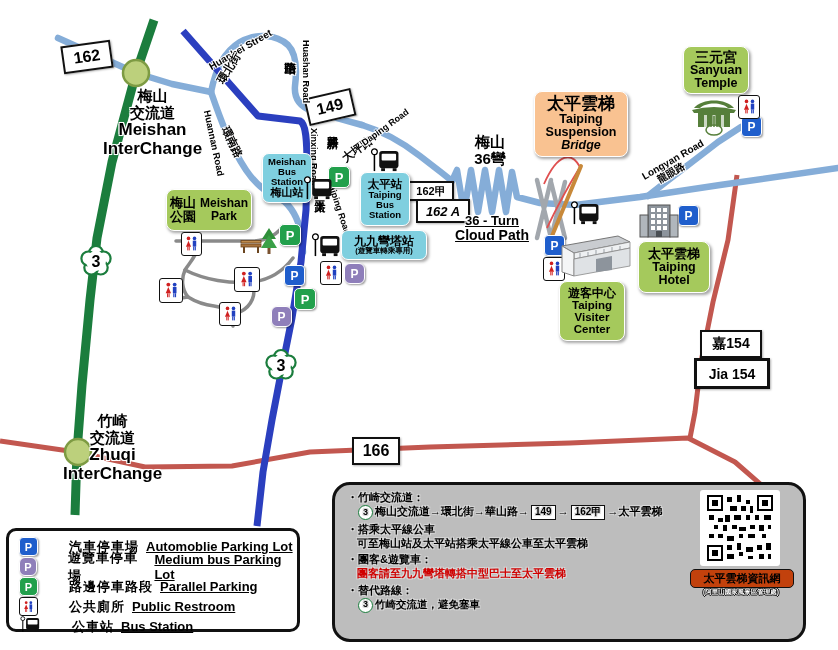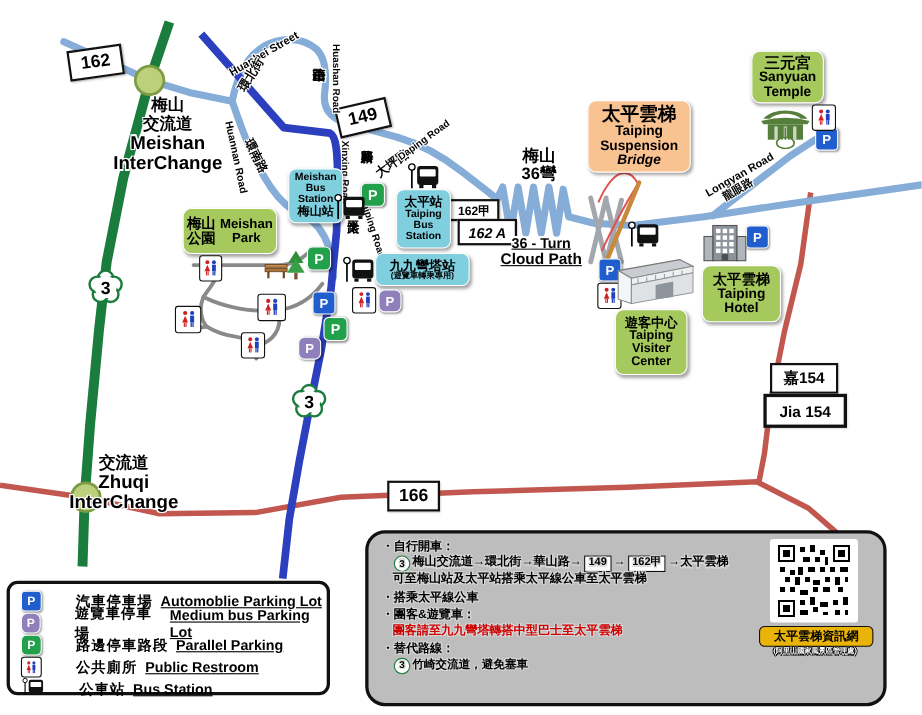--- a/index.html
+++ b/index.html
@@ -34,21 +34,21 @@
   .dirline{font-size:11px;font-weight:bold;color:#000;
            text-shadow:-1px -1px 0 #d8d8d8,1px -1px 0 #d8d8d8,-1px 1px 0 #d8d8d8,1px 1px 0 #d8d8d8;
            white-space:nowrap;line-height:1.25;}
   .indent{margin-left:10px;}
   .inline-badge{display:inline-flex;background:#fff;border:1.5px solid #111;padding:0 3px;
                 font-size:10px;font-weight:bold;margin:0 1px;vertical-align:middle;}
   .inline-shield{display:inline-flex;width:13px;height:13px;border-radius:50%;background:#fff;
                  border:1.6px solid #1b7d3d;color:#000;font-size:9px;font-weight:bold;
                  align-items:center;justify-content:center;vertical-align:middle;margin:0 1px;}
   .redtext{color:#d00000;}
-  .qrlabel{background:#eab308;border:1.5px solid #111;border-radius:5px;color:#000;
+  .qrlabel{background:#c2410c;border:1.5px solid #111;border-radius:5px;color:#000;
            font-weight:bold;font-size:11px;display:flex;align-items:center;justify-content:center;}
   .qrsub{color:#fff;font-size:6.5px;font-weight:bold;text-align:center;
          text-shadow:-1px 0 0 #000,1px 0 0 #000,0 -1px 0 #000,0 1px 0 #000;}
 </style>
 </head>
 <body>
 
 <div id="map">
 
   <svg class="roads" width="838" height="650" viewBox="0 0 838 650">
@@ -140,20 +140,21 @@
     </svg>
   </div>
 
   <div class="abs lbl halo" style="left:75px;top:88px;width:155px;text-align:center;">
     <div style="font-size:15px;">梅山</div>
     <div style="font-size:15px;">交流道</div>
     <div style="font-size:17px;">Meishan</div>
     <div style="font-size:17px;">InterChange</div>
   </div>
   <div class="abs lbl halo" style="left:35px;top:413px;width:155px;text-align:center;">
+    <div style="font-size:15px;">竹崎</div>
     <div style="font-size:15px;">交流道</div>
     <div style="font-size:17px;">Zhuqi</div>
     <div style="font-size:17px;">InterChange</div>
   </div>
 
   <div class="abs lbl halo" style="left:205px;top:44px;font-size:10px;transform:rotate(-30deg);">Huanbei Street</div>
   <div class="abs lbl halo" style="left:212px;top:62px;font-size:11px;transform:rotate(-58deg);">環北街</div>
   <div class="abs lbl halo vtext" style="left:283px;top:52px;font-size:12px;">華山路</div>
   <div class="abs lbl halo vtext" style="left:300px;top:40px;font-size:9px;">Huashan Road</div>
   <div class="abs lbl halo" style="left:180px;top:138px;font-size:9.5px;transform:rotate(78deg);">Huannan Road</div>
@@ -452,31 +453,31 @@
             <rect x="11.5" y="6" width="15" height="7" rx="1" fill="#fff"></rect>
             <rect x="11" y="21" width="4" height="3" fill="#111"></rect>
             <rect x="23" y="21" width="4" height="3" fill="#111"></rect>
           </svg></span>
       <span class="leg-zh">公車站</span>
       <span class="leg-en">Bus Station</span>
     </div>
   </div>
 
   <div class="abs dirbox" style="left:332px;top:482px;width:474px;height:160px;padding:6px 0 0 12px;box-sizing:border-box;">
-    <div class="dirline">・自行開車：</div>
+    <div class="dirline">・竹崎交流道：</div>
     <div class="dirline indent" style="display:flex;align-items:center;gap:1px;">
       <span class="inline-shield">3</span>
       <span>梅山交流道→環北街→華山路→</span>
       <span class="inline-badge">149</span>
       <span>→</span>
       <span class="inline-badge">162甲</span>
       <span>→太平雲梯</span>
     </div>
+    <div class="dirline" style="margin-top:3px;">・搭乘太平線公車</div>
     <div class="dirline indent">可至梅山站及太平站搭乘太平線公車至太平雲梯</div>
-    <div class="dirline" style="margin-top:3px;">・搭乘太平線公車</div>
     <div class="dirline" style="margin-top:3px;">・團客&amp;遊覽車：</div>
     <div class="dirline indent redtext">團客請至九九彎塔轉搭中型巴士至太平雲梯</div>
     <div class="dirline" style="margin-top:3px;">・替代路線：</div>
     <div class="dirline indent" style="font-size:10.5px;display:flex;align-items:center;gap:1px;">
       <span class="inline-shield">3</span>
       <span>竹崎交流道，避免塞車</span>
     </div>
   </div>
 
   <div class="abs" style="left:700px;top:490px;width:80px;height:76px;background:#fff;border-radius:3px;display:flex;align-items:center;justify-content:center;">

